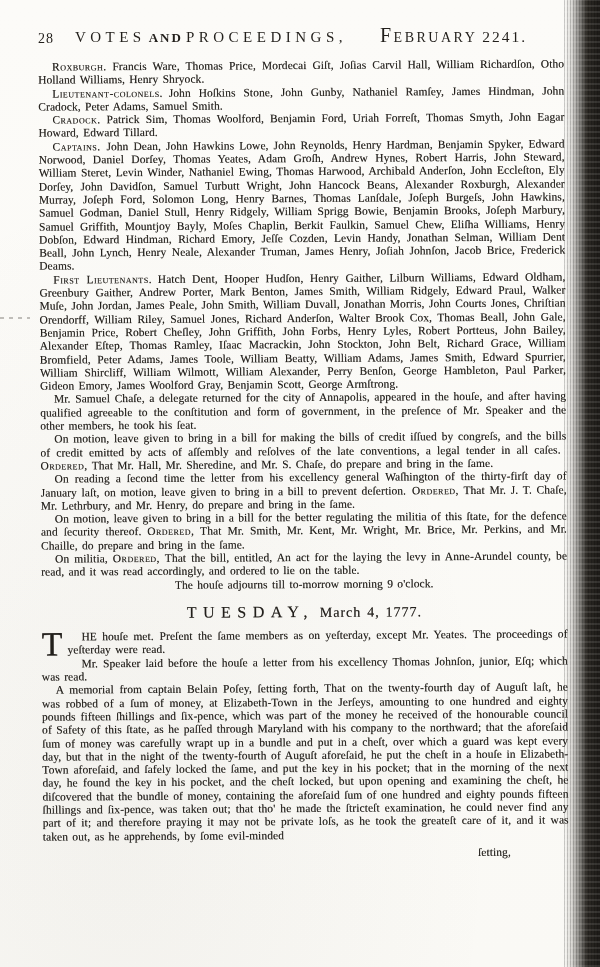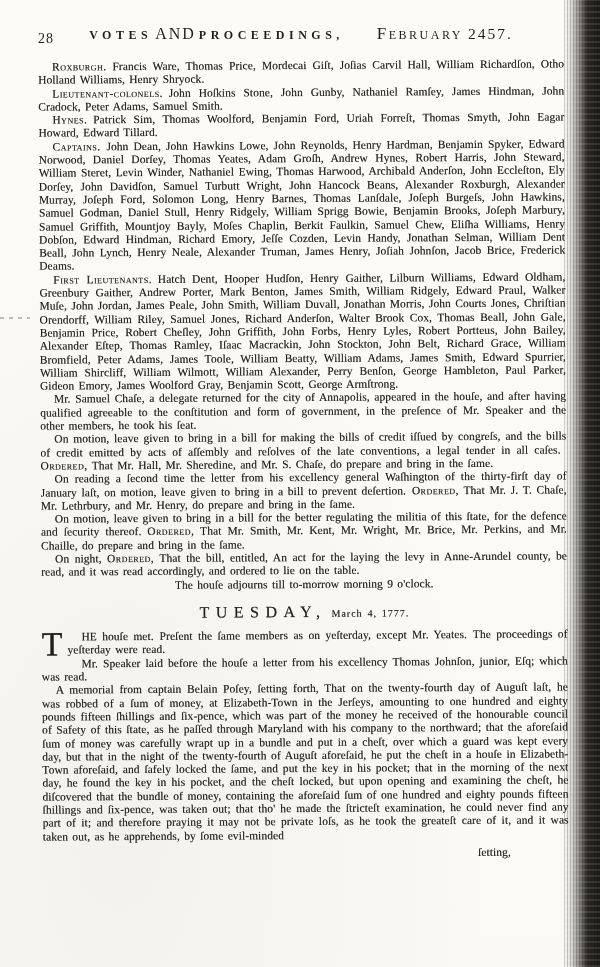--- a/index.html
+++ b/index.html
@@ -22,70 +22,70 @@
   }
   .artifact-dash {
     position:absolute; left:0; top:317px; width:30px; height:2px;
     background:repeating-linear-gradient(90deg,#8f8c86 0 4px, rgba(0,0,0,0) 4px 9px);
     opacity:.55;
   }
   .content { position:absolute; left:38px; top:24px; width:526px; }
 
   .header { position:relative; height:26px; text-align:center; white-space:nowrap; }
   .pagenum { position:absolute; left:0px; top:7px; font-size:14px; letter-spacing:1px; }
-  .hc { font-size:12px; letter-spacing:4.5px;font-weight:bold; }
-  .ha { font-size:16px; letter-spacing:2px; padding:0 3px; }
-  .hm { font-variant:small-caps; font-size:17px; letter-spacing:2.5px; padding-left:5px;margin-left:28px; }
+  .hc { font-size:15px; letter-spacing:4.5px; }
+  .ha { font-size:13px; letter-spacing:2px; padding:0 3px;font-weight:bold; }
+  .hm { font-variant:small-caps; font-size:20px; letter-spacing:2.5px; padding-left:5px;margin-left:28px; }
   .hy { font-size:15.5px; letter-spacing:2px; padding-left:5px; }
 
   .body {
     margin-top:9px;
     transform:rotate(-0.35deg);
     transform-origin:50% 0;
     font-size:11.4px; line-height:13.3px;
     text-align:justify; word-spacing:0.12em; letter-spacing:0.01em;
     text-shadow:0.2px 0.15px 0.3px rgba(34,31,27,0.55);
   }
   p.blk { margin:0; text-indent:14px; }
   p.center { text-align:center; text-indent:0; }
   p.dayhead { text-align:center; text-indent:0; margin:14px 0 9px; }
   p.catchword { text-align:right; text-indent:0; padding-right:58px; margin-top:5px; }
   .seg-n {}
   .seg-sc { font-variant:small-caps; letter-spacing:0.5px; }
   .seg-spread { font-size:16px; letter-spacing:6.5px; }
-  .seg-dayrest { font-size:10px; letter-spacing:1px; }
+  .seg-dayrest { font-size:14px; letter-spacing:1px; }
   .dropcap {
     float:left; font-size:34px; line-height:26px;
     padding:1px 5px 0 0; text-indent:0;
   }
 </style>
 </head>
 <body>
 
 <div class="page">
   <div class="gutter"></div>
   <div class="artifact-dash"></div>
 
   <div class="content">
     <div class="header">
       <span class="pagenum">28</span>
-      <span class="title"><span class="hc">VOTES</span><span class="ha">AND</span><span class="hc">PROCEEDINGS,</span><span class="hm">February</span><span class="hy">2457.</span></span>
+      <span class="title"><span class="hc">VOTES</span><span class="ha">AND</span><span class="hc">PROCEEDINGS,</span><span class="hm">February</span><span class="hy">2241.</span></span>
     </div>
 
     <div class="body">
         <p class="blk"><span class="seg-sc">Roxburgh.</span><span class="seg-n"> Francis Ware, Thomas Price, Mordecai Giſt, Joſias Carvil Hall, William Richardſon, Otho Holland Williams, Henry Shryock.</span></p>
         <p class="blk"><span class="seg-sc">Lieutenant-colonels.</span><span class="seg-n"> John Hoſkins Stone, John Gunby, Nathaniel Ramſey, James Hindman, John Cradock, Peter Adams, Samuel Smith.</span></p>
-        <p class="blk"><span class="seg-sc">Hynes.</span><span class="seg-n"> Patrick Sim, Thomas Woolford, Benjamin Ford, Uriah Forreſt, Thomas Smyth, John Eagar Howard, Edward Tillard.</span></p>
+        <p class="blk"><span class="seg-sc">Cradock.</span><span class="seg-n"> Patrick Sim, Thomas Woolford, Benjamin Ford, Uriah Forreſt, Thomas Smyth, John Eagar Howard, Edward Tillard.</span></p>
         <p class="blk"><span class="seg-sc">Captains.</span><span class="seg-n"> John Dean, John Hawkins Lowe, John Reynolds, Henry Hardman, Benjamin Spyker, Edward Norwood, Daniel Dorſey, Thomas Yeates, Adam Groſh, Andrew Hynes, Robert Harris, John Steward, William Steret, Levin Winder, Nathaniel Ewing, Thomas Harwood, Archibald Anderſon, John Eccleſton, Ely Dorſey, John Davidſon, Samuel Turbutt Wright, John Hancock Beans, Alexander Roxburgh, Alexander Murray, Joſeph Ford, Solomon Long, Henry Barnes, Thomas Lanſdale, Joſeph Burgeſs, John Hawkins, Samuel Godman, Daniel Stull, Henry Ridgely, William Sprigg Bowie, Benjamin Brooks, Joſeph Marbury, Samuel Griffith, Mountjoy Bayly, Moſes Chaplin, Berkit Faulkin, Samuel Chew, Eliſha Williams, Henry Dobſon, Edward Hindman, Richard Emory, Jeſſe Cozden, Levin Handy, Jonathan Selman, William Dent Beall, John Lynch, Henry Neale, Alexander Truman, James Henry, Joſiah Johnſon, Jacob Brice, Frederick Deams.</span></p>
         <p class="blk"><span class="seg-sc">First Lieutenants.</span><span class="seg-n"> Hatch Dent, Hooper Hudſon, Henry Gaither, Lilburn Williams, Edward Oldham, Greenbury Gaither, Andrew Porter, Mark Benton, James Smith, William Ridgely, Edward Praul, Walker Muſe, John Jordan, James Peale, John Smith, William Duvall, Jonathan Morris, John Courts Jones, Chriſtian Orendorff, William Riley, Samuel Jones, Richard Anderſon, Walter Brook Cox, Thomas Beall, John Gale, Benjamin Price, Robert Cheſley, John Griffith, John Forbs, Henry Lyles, Robert Portteus, John Bailey, Alexander Eſtep, Thomas Ramley, Iſaac Macrackin, John Stockton, John Belt, Richard Grace, William Bromfield, Peter Adams, James Toole, William Beatty, William Adams, James Smith, Edward Spurrier, William Shircliff, William Wilmott, William Alexander, Perry Benſon, George Hambleton, Paul Parker, Gideon Emory, James Woolford Gray, Benjamin Scott, George Armſtrong.</span></p>
         <p class="blk"><span class="seg-n">Mr. Samuel Chaſe, a delegate returned for the city of Annapolis, appeared in the houſe, and after having qualified agreeable to the conſtitution and form of government, in the preſence of Mr. Speaker and the other members, he took his ſeat.</span></p>
         <p class="blk"><span class="seg-n">On motion, leave given to bring in a bill for making the bills of credit iſſued by congreſs, and the bills of credit emitted by acts of aſſembly and reſolves of the late conventions, a legal tender in all caſes. </span><span class="seg-sc">Ordered,</span><span class="seg-n"> That Mr. Hall, Mr. Sheredine, and Mr. S. Chaſe, do prepare and bring in the ſame.</span></p>
         <p class="blk"><span class="seg-n">On reading a ſecond time the letter from his excellency general Waſhington of the thirty-firſt day of January laſt, on motion, leave given to bring in a bill to prevent deſertion. </span><span class="seg-sc">Ordered,</span><span class="seg-n"> That Mr. J. T. Chaſe, Mr. Lethrbury, and Mr. Henry, do prepare and bring in the ſame.</span></p>
         <p class="blk"><span class="seg-n">On motion, leave given to bring in a bill for the better regulating the militia of this ſtate, for the defence and ſecurity thereof. </span><span class="seg-sc">Ordered,</span><span class="seg-n"> That Mr. Smith, Mr. Kent, Mr. Wright, Mr. Brice, Mr. Perkins, and Mr. Chaille, do prepare and bring in the ſame.</span></p>
-        <p class="blk"><span class="seg-n">On night, </span><span class="seg-sc">Ordered,</span><span class="seg-n"> That the bill, entitled, An act for the laying the levy in Anne-Arundel county, be read, and it was read accordingly, and ordered to lie on the table.</span></p>
+        <p class="blk"><span class="seg-n">On militia, </span><span class="seg-sc">Ordered,</span><span class="seg-n"> That the bill, entitled, An act for the laying the levy in Anne-Arundel county, be read, and it was read accordingly, and ordered to lie on the table.</span></p>
         <p class="blk center"><span class="seg-n">The houſe adjourns till to-morrow morning 9 o'clock.</span></p>
         <p class="blk dayhead"><span class="seg-spread">TUESDAY,</span><span class="seg-dayrest"> March 4, 1777.</span></p>
         <p class="blk"><span class="dropcap">T</span><span class="seg-n">HE houſe met. Preſent the ſame members as on yeſterday, except Mr. Yeates. The proceedings of yeſterday were read.</span></p>
         <p class="blk"><span class="seg-n">Mr. Speaker laid before the houſe a letter from his excellency Thomas Johnſon, junior, Eſq; which was read.</span></p>
         <p class="blk"><span class="seg-n">A memorial from captain Belain Poſey, ſetting forth, That on the twenty-fourth day of Auguſt laſt, he was robbed of a ſum of money, at Elizabeth-Town in the Jerſeys, amounting to one hundred and eighty pounds fifteen ſhillings and ſix-pence, which was part of the money he received of the honourable council of Safety of this ſtate, as he paſſed through Maryland with his company to the northward; that the aforeſaid ſum of money was carefully wrapt up in a bundle and put in a cheſt, over which a guard was kept every day, but that in the night of the twenty-fourth of Auguſt aforeſaid, he put the cheſt in a houſe in Elizabeth-Town aforeſaid, and ſafely locked the ſame, and put the key in his pocket; that in the morning of the next day, he found the key in his pocket, and the cheſt locked, but upon opening and examining the cheſt, he diſcovered that the bundle of money, containing the aforeſaid ſum of one hundred and eighty pounds fifteen ſhillings and ſix-pence, was taken out; that tho' he made the ſtricteſt examination, he could never find any part of it; and therefore praying it may not be private loſs, as he took the greateſt care of it, and it was taken out, as he apprehends, by ſome evil-minded</span></p>
         <p class="blk catchword"><span class="seg-n">ſetting,</span></p>
       </div>
   </div>
 </div>
 

